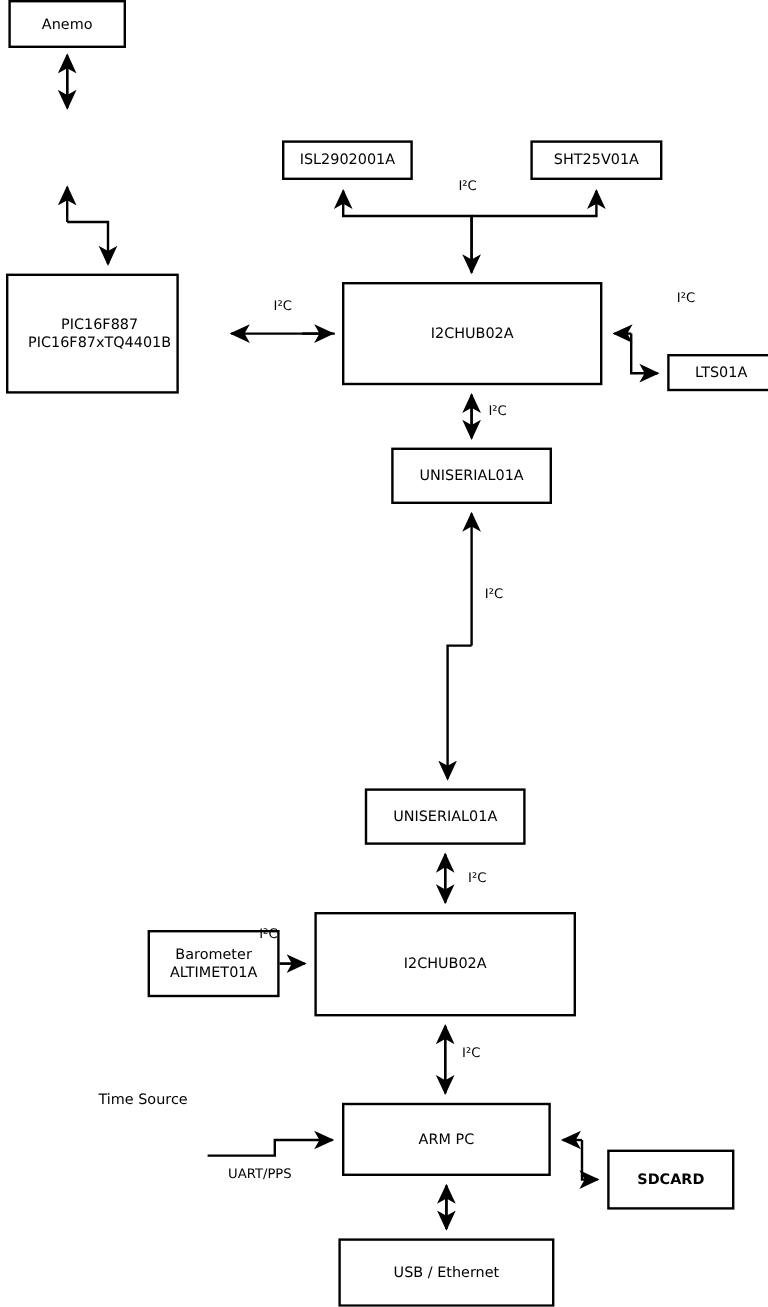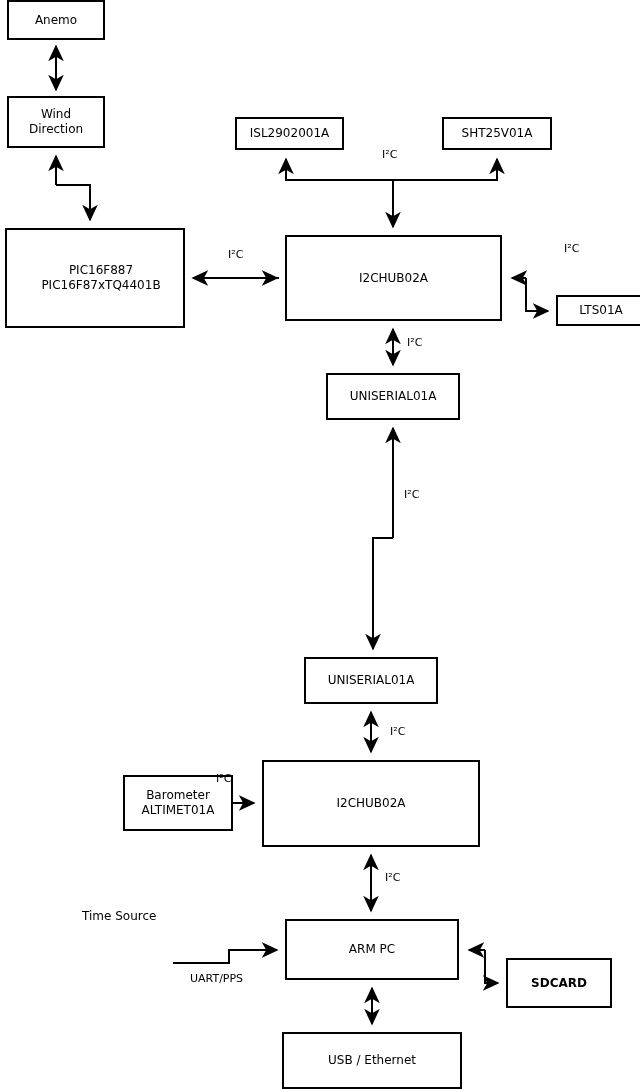--- a/index.html
+++ b/index.html
@@ -78,25 +78,21 @@
       <path d="M485,950 L485,983 L498,983" marker-end="url(#ah)"></path>
 
       <line x1="372" y1="988" x2="372" y2="1024" marker-end="url(#ah)"></line>
       <line x1="372" y1="1024" x2="372" y2="988" marker-end="url(#ah)"></line>
     </g>
   </svg>
 
   <div class="node" id="n-anemo" style="left: 7px; top: 0px; width: 98px; height: 40px;">
     <span class="lbl">Anemo</span>
   </div>
-  <div class="node" id="n-wind_dir" style="left: 7px; top: 96px; width: 98px; height: 52px;">
-    <span class="lbl">Wind
-Direction</span>
-  </div>
-  <div class="node" id="n-pic" style="left: 5px; top: 228px; width: 180px; height: 100px; padding-left: 12px;">
+  <div class="node" id="n-pic" style="left: 5px; top: 228px; width: 144px; height: 100px; padding-left: 12px;">
     <span class="lbl">PIC16F887
 PIC16F87xTQ4401B</span>
   </div>
   <div class="node" id="n-isl" style="left: 235px; top: 117px; width: 109px; height: 33px;">
     <span class="lbl">ISL2902001A</span>
   </div>
   <div class="node" id="n-sht" style="left: 442px; top: 117px; width: 110px; height: 33px;">
     <span class="lbl">SHT25V01A</span>
   </div>
   <div class="node" id="n-hub_top" style="left: 285px; top: 235px; width: 217px; height: 86px;">

